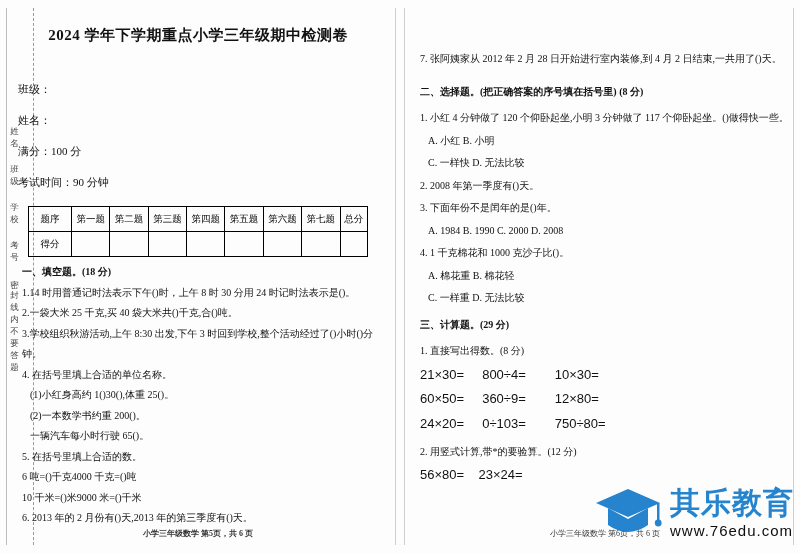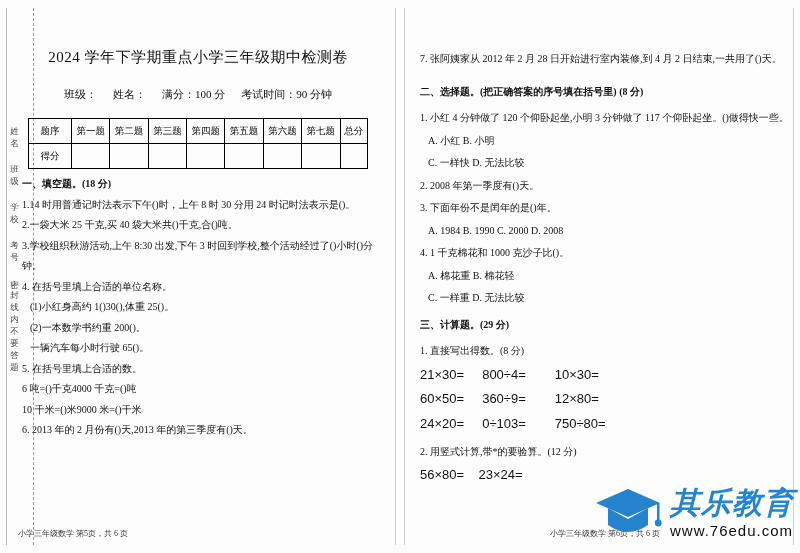--- a/index.html
+++ b/index.html
@@ -16,33 +16,34 @@
   }
   
   .left-page{
     position:absolute;left:18px;top:10px;width:360px;height:535px;
   }
   .right-page{
     position:absolute;left:420px;top:10px;width:370px;height:535px;
   }
   .title{
     text-align:center;
-    font-weight:normal;
+    font-weight:bold;
     font-size:15px;
-    margin-top:38px;
+    margin-top:16px;
     letter-spacing:0.5px;
     color:#111;
   }
   .info-line{
-    margin-top:20px;
+    margin-top:37px;
     font-size:11px;
     display:flex;
     justify-content:center;
     gap:16px;
     color:#111;
+    flex-direction:column;
   }
   .info-line span{white-space:nowrap;}
   table.score{
     margin:16px auto 0 auto;
     border-collapse:collapse;
     width:340px;
     font-size:9.5px;
   }
   table.score td{
     border:1px solid #000;
@@ -59,22 +60,24 @@
     color:#111;
     padding-left:4px;
   }
   .q-body p{margin:0;}
   .sec-head{font-weight:bold;}
   .indent{padding-left:8px;}
   .footer{
     position:absolute;
     bottom:6px;
     width:100%;
+    text-align:center;
     font-size:8px;
     color:#333;
+    font-weight:bold;
   }
   .right-footer{
     position:absolute;
     bottom:6px;
     left:0;
     width:100%;
     text-align:center;
     font-size:8px;
     color:#333;
   }
@@ -109,21 +112,21 @@
     right:6px;bottom:10px;
     display:flex;align-items:center;gap:8px;
     opacity:0.95;
   }
   .cap-icon{width:68px;height:60px;position:relative;}
   .wm-text{
     display:flex;flex-direction:column;line-height:1;
   }
   .wm-main{
     font-family:"Liberation Sans",sans-serif;
-    font-size:30px;font-weight:bold;color:#1a7ecb;letter-spacing:1px;font-style:italic;
+    font-size:30px;font-weight:bold;color:#1a7ecb;letter-spacing:1px;
   }
   .wm-sub{
     font-family:"Liberation Sans",sans-serif;
     font-size:15px;color:#000000;margin-top:5px;letter-spacing:1px;
   }
   .right-col-body{
     font-size:10px;
     line-height:2.25;
     color:#111;
   }

